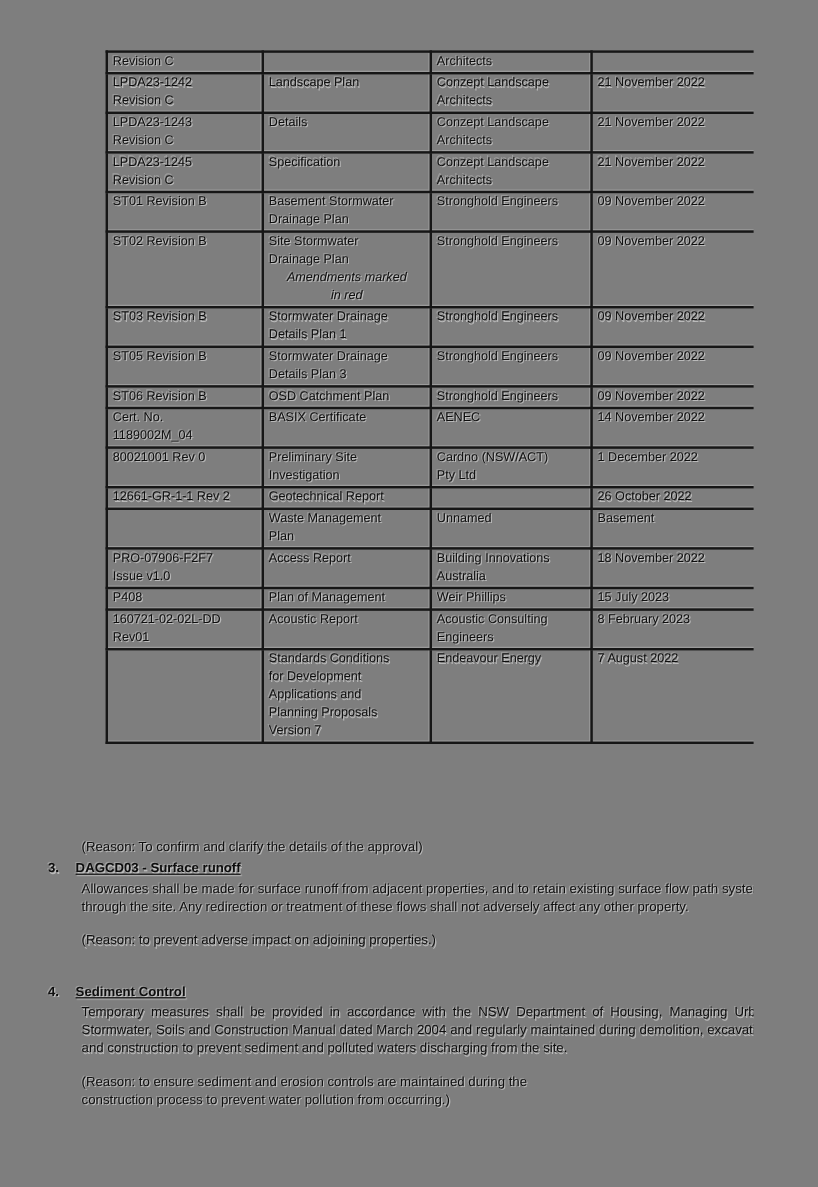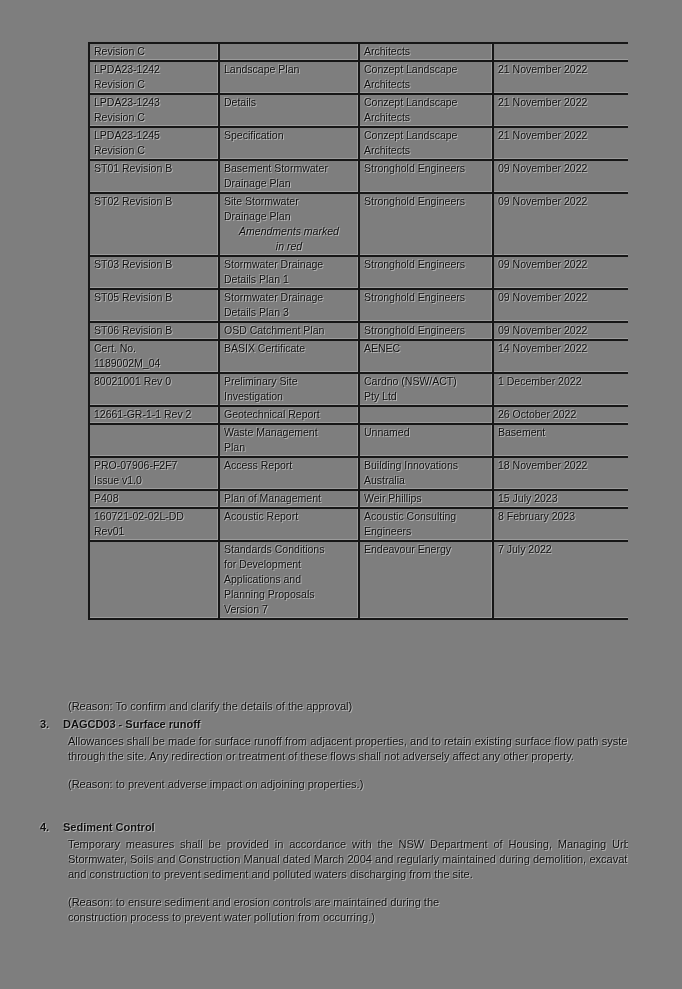--- a/index.html
+++ b/index.html
@@ -47,21 +47,21 @@
   .reason-top {
     position: absolute; left: 68px; top: 688px;
     font-size: 11px; line-height: 15px;
     width: 574px;
   }
   .section { position: absolute; left: 40px; width: 603px; }
   .section.s3 { top: 717px; }
   .section.s4 { top: 820px; }
   .sec-head { display: flex; font-size: 11px; line-height: 15px; }
   .sec-num { width: 23px; flex: 0 0 23px; font-weight: bold; }
-  .sec-title { font-weight: bold; }
+  .sec-title { font-weight: bold; text-decoration: underline; }
   .sec-body {
     margin: 2px 0 0 28px;
     width: 574px;
     font-size: 11px; line-height: 15px;
     text-align: justify;
   }
   .sec-reason {
     margin: 13px 0 0 28px;
     width: 574px;
     font-size: 11px; line-height: 15px;
@@ -197,21 +197,21 @@
           <td><span>8 February 2023</span></td>
         </tr>
         <tr>
           <td><span></span></td>
           <td><span>Standards Conditions
 for Development
 Applications and
 Planning Proposals
 Version 7</span></td>
           <td><span>Endeavour Energy</span></td>
-          <td><span>7 July 2022</span></td>
+          <td><span>7 August 2022</span></td>
         </tr>
       </tbody>
   </table>
 
   <p class="reason-top">(Reason:  To confirm and clarify the details of the approval)</p>
 
   <div class="section s3">
     <div class="sec-head">
       <span class="sec-num">3.</span>
       <span class="sec-title">DAGCD03 - Surface runoff</span>

